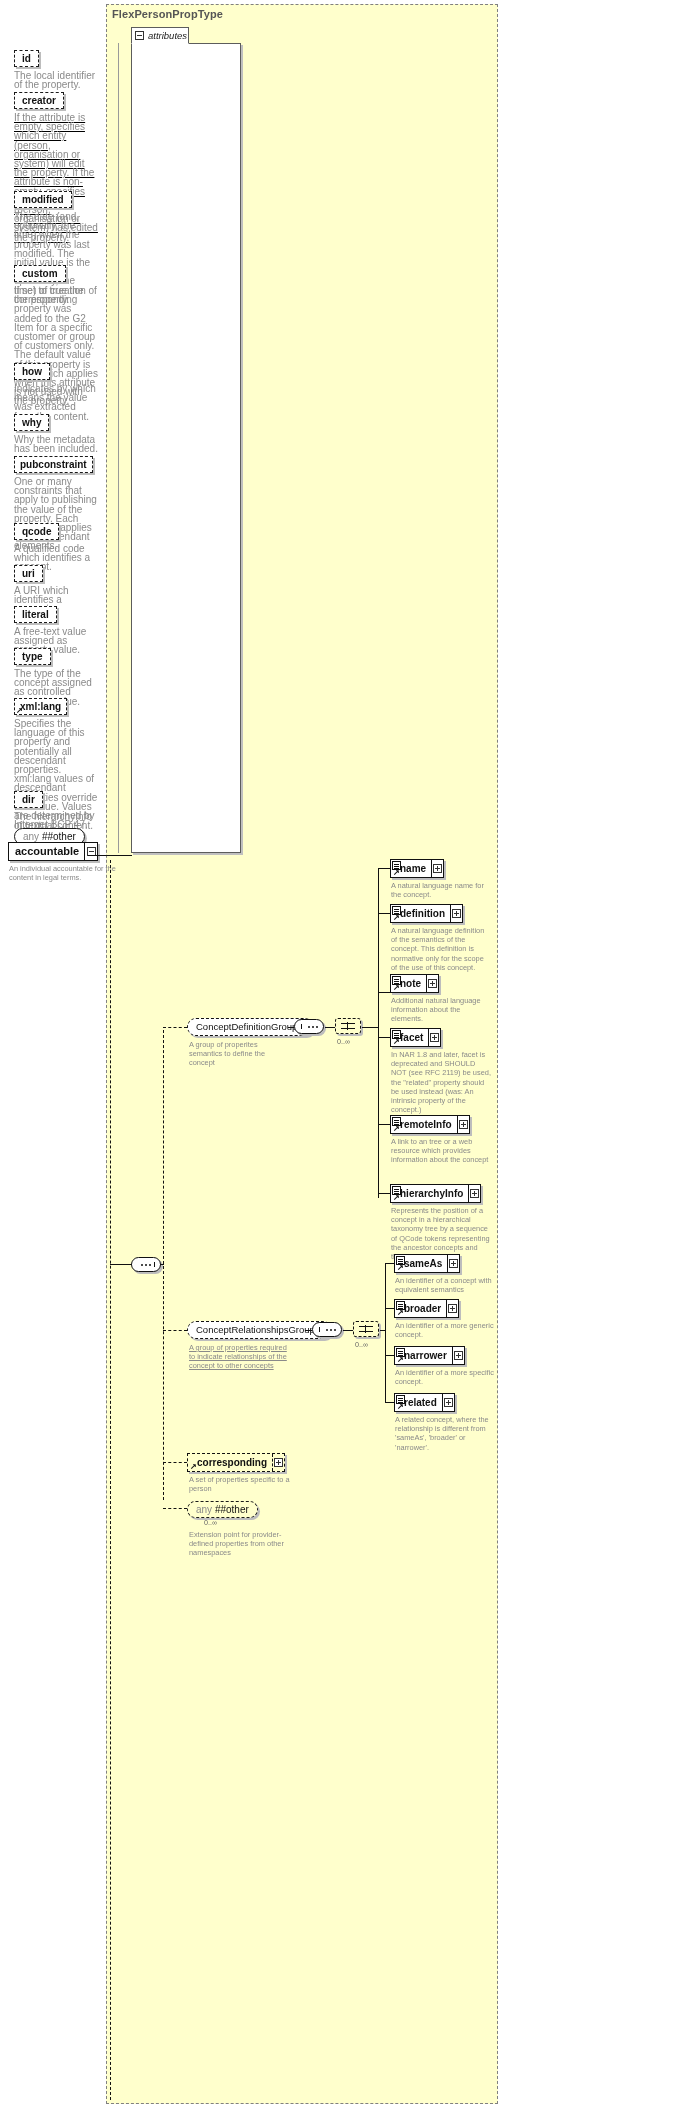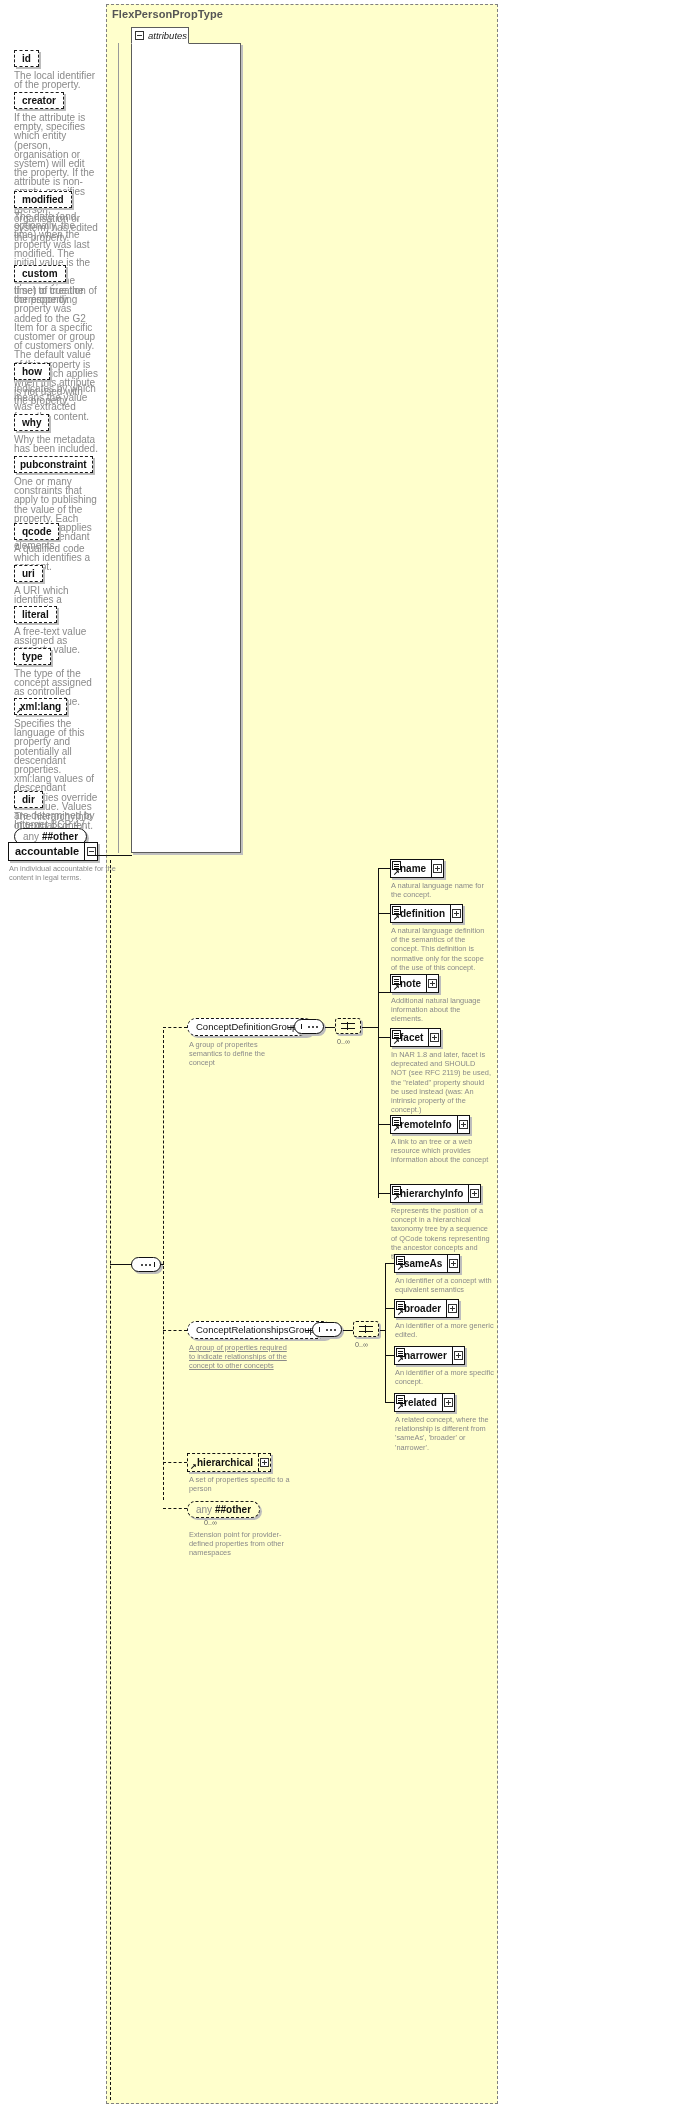--- a/index.html
+++ b/index.html
@@ -125,21 +125,21 @@
     display: inline-block;
     border: 1.5px solid #1a1a1a;
     border-radius: 9px;
     background: #ffffff;
     padding: 2px 8px;
     font-size: 10px;
     color: #8a8a8a;
     box-shadow: 2px 2px 0 #bdbdbd;
     white-space: nowrap;
   }
-  .any-pill b { color: #111; font-weight: bold; }
+  .any-pill b { color: #111; font-weight: normal; }
   .any-pill.dashed {
     border: 1.5px dashed #1a1a1a;
     background: #ffffcc;
   }
 
   
   #root-el {
     position: absolute;
     left: 8px; top: 842px;
     display: flex; align-items: stretch;
@@ -294,21 +294,21 @@
   <span class="minus-box"></span>
   <span id="attributes-label">attributes</span>
 </div>
 <div id="attributes-box"></div>
 
 <div class="attr" style="top:48px;">
   <span class="attr-pill"><span>id</span></span>
   <div class="attr-desc">The local identifier of the property.</div>
 </div>
 
-<div class="attr" style="top:90px;">
+<div class="attr" style="top:90px;text-decoration:underline;">
   <span class="attr-pill"><span>creator</span></span>
   <div class="attr-desc">If the attribute is empty, specifies which entity (person, organisation or system) will edit the property. If the attribute is non-empty, specifies which entity (person, organisation or system) has edited the property.</div>
 </div>
 
 <div class="attr" style="top:189px;">
   <span class="attr-pill"><span>modified</span></span>
   <div class="attr-desc">The date (and, optionally, the time) when the property was last modified. The initial value is the date (and, optionally, the time) of creation of the property.</div>
 </div>
 
 <div class="attr" style="top:263px;">
@@ -557,21 +557,21 @@
   <span class="icon-seq">
       <i style="top:2px"></i>
       <i style="top:4px"></i>
       <i style="top:6px"></i>
     </span>
   <span class="elname"><span class="arrow-glyph">↗</span><span>broader</span></span>
   <span class="elctrl">
       <span class="plus-box"></span>
     </span>
 </div>
-<div class="el-desc" style="left:395px; top:1321px;">An identifier of a more generic edited.</div>
+<div class="el-desc" style="left:395px; top:1321px;">An identifier of a more generic concept.</div>
 
 <div class="ln h" style="left:385px; top:1355px; width:9px;"></div>
 <div class="elbox" style="left:394px; top:1346px;">
   <span class="icon-seq">
       <i style="top:2px"></i>
       <i style="top:4px"></i>
       <i style="top:6px"></i>
     </span>
   <span class="elname"><span class="arrow-glyph">↗</span><span>narrower</span></span>
   <span class="elctrl">
@@ -589,21 +589,21 @@
     </span>
   <span class="elname"><span class="arrow-glyph">↗</span><span>related</span></span>
   <span class="elctrl">
       <span class="plus-box"></span>
     </span>
 </div>
 <div class="el-desc" style="left:395px; top:1415px;">A related concept, where the relationship is different from 'sameAs', 'broader' or 'narrower'.</div>
 
 <div class="ln dash-h" style="left:163px; top:1462px; width:24px;"></div>
 <div class="elbox dashedel" style="left:187px; top:1453px;">
-  <span class="elname"><span class="arrow-glyph">↗</span><span>hierarchical</span></span>
+  <span class="elname"><span class="arrow-glyph">↗</span><span>corresponding</span></span>
   <span class="elctrl">
       <span class="plus-box"></span>
     </span>
 </div>
 <div class="el-desc" style="left:189px; top:1475px; width:104px;">A set of properties specific to a person</div>
 
 <div class="ln dash-h" style="left:163px; top:1508px; width:24px;"></div>
 <div class="attr" style="left:187px; top:1499px;">
   <span class="any-pill dashed"><span>any</span> <b>##other</b></span>
 </div>

